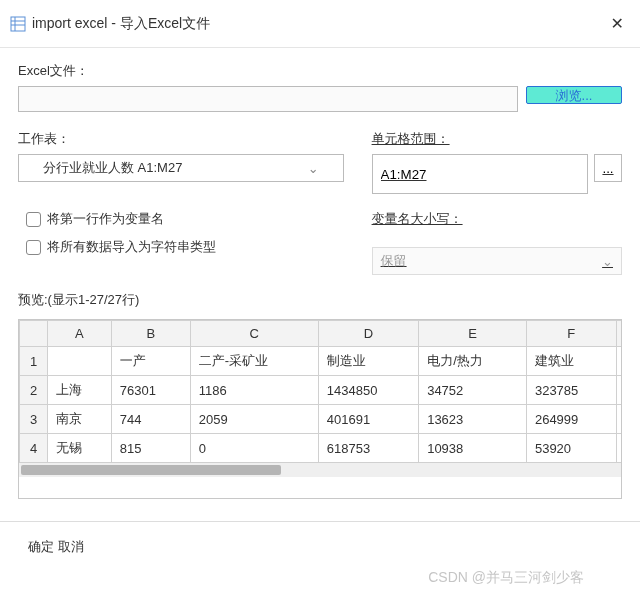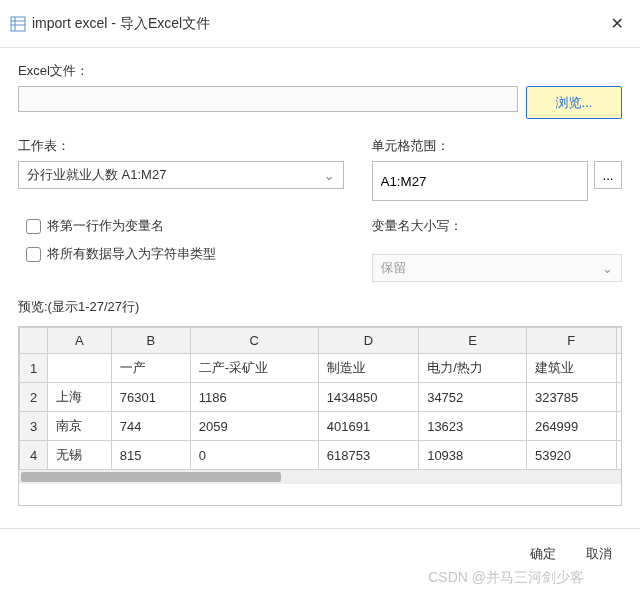--- a/index.html
+++ b/index.html
@@ -5,43 +5,43 @@
 * { box-sizing: border-box; margin: 0; padding: 0; }
 body { font-family: "Microsoft YaHei", "Segoe UI", sans-serif; font-size: 13px; color: #333; background: #fff; width: 640px; height: 603px; overflow: hidden; position: relative; }
 .titlebar { display: flex; align-items: center; padding: 14px 10px; border-bottom: 1px solid #e5e5e5; }
 .title-icon { width: 16px; height: 16px; margin-right: 6px; }
 .title-text { flex: 1; font-size: 14px; }
 .close-x { font-size: 16px; padding: 0 6px; cursor: pointer; }
 .panel { padding: 14px 18px 0 18px; }
 .label { margin-bottom: 6px; display: block; }
 .file-row { display: flex; gap: 8px; margin-bottom: 18px; }
 .file-input { flex: 1; height: 26px; border: 1px solid #bbb; background: #fafafa; padding: 2px 6px; }
-.browse-btn { width: 96px; height: 33px; border: 1px solid #2a6fd6; background: #fef9c3; color: #2a6fd6; border-radius: 2px; cursor: pointer; font-size: 13px; }
+.browse-btn { width: 96px; height: 18px; border: 1px solid #2a6fd6; background: #5eead4; color: #2a6fd6; border-radius: 2px; cursor: pointer; font-size: 13px; }
 .row2 { display: flex; gap: 28px; margin-bottom: 16px; }
 .colL { flex: 1.3; }
-.colR { flex: 1; }
-.select-wrap { height: 28px; border: 1px solid #bbb; display: flex; align-items: center; padding: 0 8px; justify-content: space-between; background: #fff; cursor: pointer; }
+.colR { flex: 1; text-decoration: underline; }
+.select-wrap { height: 28px; border: 1px solid #bbb; display: flex; align-items: center; padding: 0 24px; justify-content: space-between; background: #fff; cursor: pointer; }
 .select-wrap .chev { opacity: .6; }
 .range-row { display: flex; gap: 6px; }
 .range-input { flex: 1; height: 40px; border: 1px solid #bbb; padding: 0 8px; }
 .dots-btn { width: 28px; height: 28px; border: 1px solid #bbb; background: #fff; cursor: pointer; }
 .checkrow { display: flex; align-items: center; gap: 6px; margin-bottom: 10px; padding-left: 8px; }
 .cbox { width: 15px; height: 15px; border: 1px solid #888; border-radius: 3px; cursor: pointer; }
 .case-select { height: 28px; border: 1px solid #ddd; color: #999; display: flex; align-items: center; padding: 0 8px; justify-content: space-between; background: #fafafa; margin-top: 19px; }
 .preview-label { margin: 4px 0 10px 0; }
 .table-wrap { border: 1px solid #c8c8c8; height: 180px; overflow: auto; }
 table { border-collapse: collapse; min-width: 700px; }
 th, td { border: 1px solid #d0d0d0; padding: 5px 8px; text-align: left; font-weight: normal; white-space: nowrap; }
 th { background: #f3f3f3; text-align: center; }
 td.rownum { background: #f3f3f3; text-align: center; width: 28px; }
 th.corner { background: #f3f3f3; width: 28px; }
 .hscroll { height: 14px; background: #efefef; position: relative; }
 .hscroll-thumb { position: absolute; left: 2px; top: 2px; height: 10px; width: 260px; background: #b5b5b5; border-radius: 2px; }
 .divider { border-top: 1px solid #ddd; margin: 22px -18px 0 -18px; }
-.footer { display: flex; justify-content: flex-end; gap: 30px; padding: 16px 28px; align-items: center; }
+.footer { display: flex; gap: 4px; padding: 16px 28px; align-items: center; }
 .foot-btn { background: none; border: none; font-size: 13px; cursor: pointer; color: #333; }
 .watermark { position: absolute; right: 56px; bottom: 16px; color: rgba(150,150,150,0.55); font-size: 14px; pointer-events: none; }
 </style>
 </head>
 <body>
 
 <div class="titlebar">
   <svg class="title-icon" viewBox="0 0 16 16">
       <rect x="1" y="1" width="14" height="14" fill="#fff" stroke="#5a8fd6"></rect>
       <line x1="1" y1="5" x2="15" y2="5" stroke="#5a8fd6"></line>

